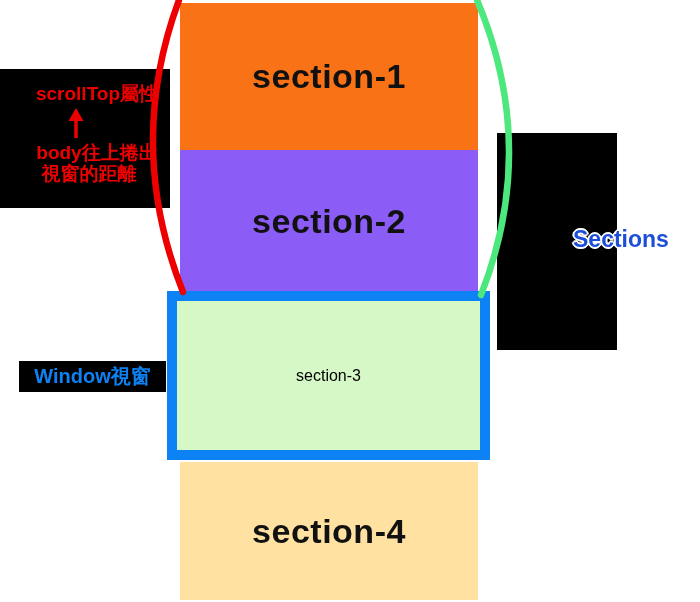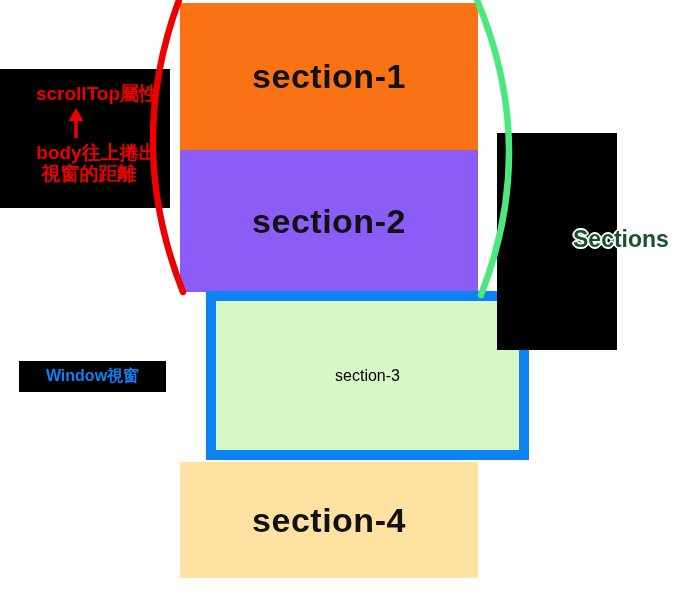--- a/index.html
+++ b/index.html
@@ -10,21 +10,21 @@
   
   .sec{
     position:absolute;left:180px;width:298px;
     display:flex;align-items:center;justify-content:center;
   }
   .sec .sec-label{
     font-size:34px;font-weight:700;color:#111111;letter-spacing:0.5px;
   }
   #section-1{top:3px;height:147px;background:#c1cdf8;}
   #section-2{top:150px;height:142px;background:#efc9f5;}
-  #section-4{top:462px;height:116px;background:#ffe2a1;}
+  #section-4{top:462px;height:138px;background:#ffe2a1;}
   
   .window-frame{
     position:absolute;left:167px;top:291px;width:323px;height:169px;
     box-sizing:border-box;border:10px solid #0c82f4;background:#d6f8c6;
     display:flex;align-items:center;justify-content:center;
   }
   
   .blackbox{position:absolute;background:#000000;}
   #scrolltop-note{left:0;top:69px;width:170px;height:139px;}
   #scrolltop-note .note-line{
@@ -33,48 +33,48 @@
   }
   #scrolltop-line1{top:15px;}
   #scrolltop-line2{top:74px;}
   #scrolltop-line3{top:95px;left:-8px !important;}
   #scrolltop-arrow{position:absolute;left:63px;top:38px;}
   #window-note{
     left:19px;top:361px;width:147px;height:31px;
     display:flex;align-items:center;justify-content:center;
   }
   #window-note .win-label{
-    color:#0c82f4;font-weight:700;font-size:16px;white-space:nowrap;
+    color:#0c82f4;font-weight:700;font-size:20px;white-space:nowrap;
   }
   #sections-note{left:497px;top:133px;width:120px;height:217px;}
   
   .sections-text{
     position:absolute;left:573px;top:226px;
-    font-size:23px;font-weight:700;color:#14532d;white-space:nowrap;
+    font-size:23px;font-weight:700;color:#1d4ed8;white-space:nowrap;
     text-shadow:
       -2px 0 0 #fff, 2px 0 0 #fff, 0 -2px 0 #fff, 0 2px 0 #fff,
       -1px -1px 0 #fff, 1px -1px 0 #fff, -1px 1px 0 #fff, 1px 1px 0 #fff;
     text-align: right;
   }
   .overlay{position:absolute;left:0;top:0;pointer-events:none;}
 </style>
 </head>
 <body>
 
 <div class="stage">
 
   <div class="sec" id="section-1" style="background: #f97316;">
     <span class="sec-label">section-1</span>
   </div>
 
   <div class="sec" id="section-2" style="background: #8b5cf6;">
     <span class="sec-label">section-2</span>
   </div>
 
-  <div class="window-frame" style="background: rgb(214, 248, 198); border-color: rgb(12, 130, 244); margin-left: 39px;">
+  <div class="window-frame" style="background: rgb(214, 248, 198); border-color: rgb(12, 130, 244);">
     <span class="sec-label">section-3</span>
   </div>
 
   <div class="sec" id="section-4" style="background: rgb(255, 226, 161);">
     <span class="sec-label">section-4</span>
   </div>
 
   <div class="blackbox" id="scrolltop-note">
     <div class="note-line" id="scrolltop-line1" style="color: rgb(238, 0, 0);">scrollTop屬性</div>
     <svg id="scrolltop-arrow" width="26" height="32" viewBox="0 0 26 32">

